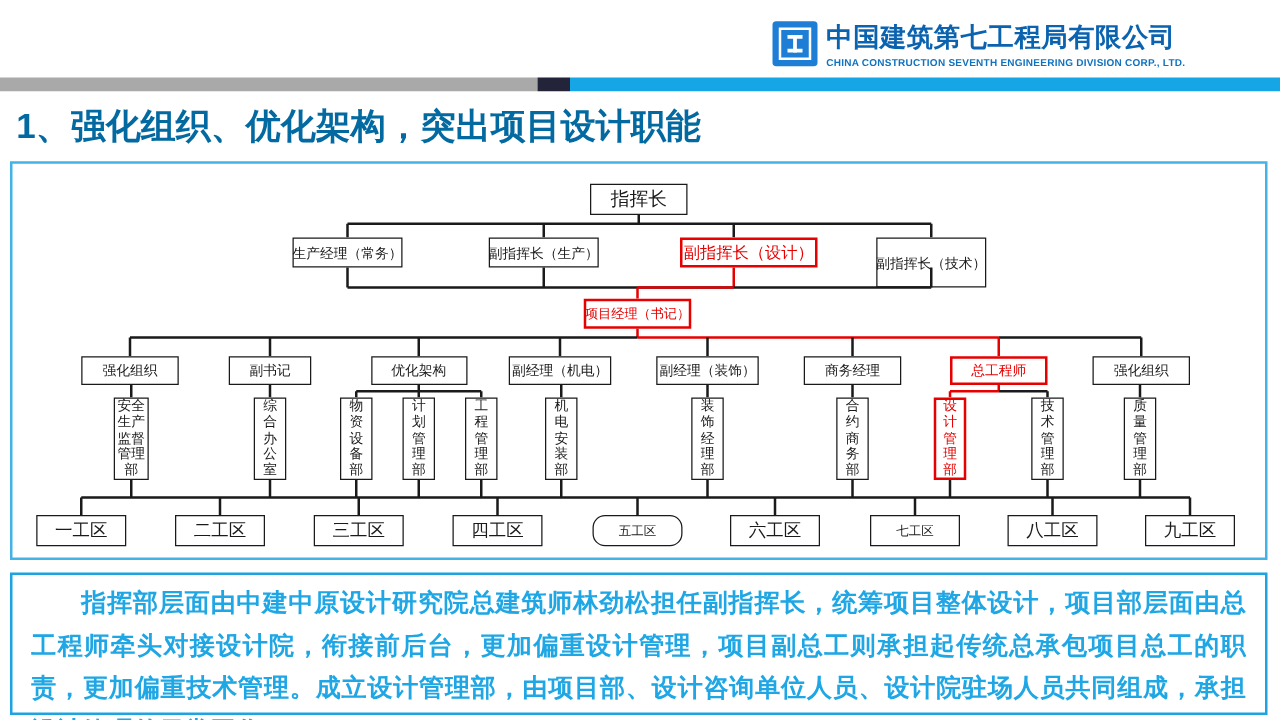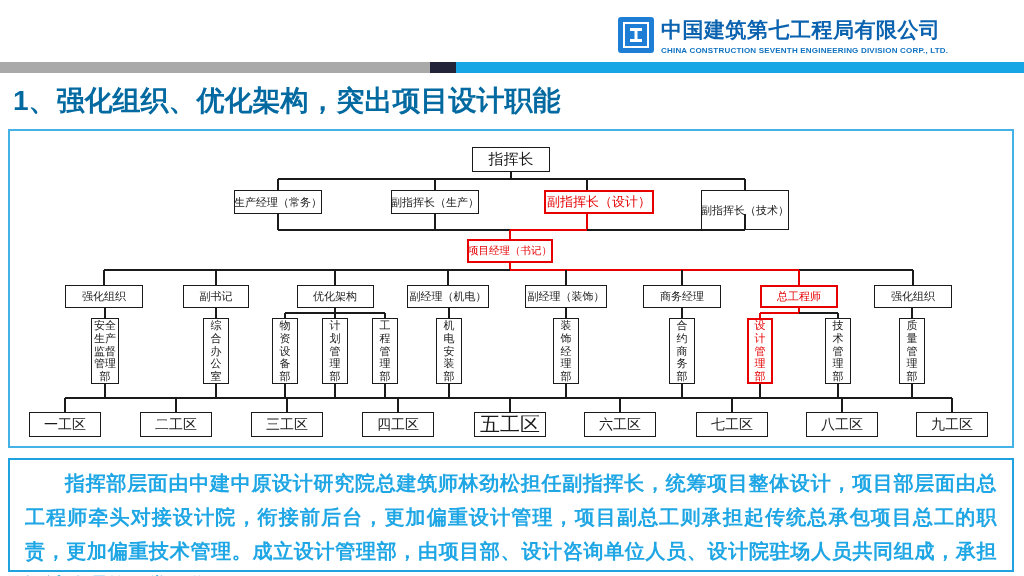--- a/index.html
+++ b/index.html
@@ -195,25 +195,25 @@
       <div class="line" style="left: 65px; top: 397.25px; width: 887px; height: 1.5px;"></div>
       <div class="line" style="left: 64.25px; top: 398px; width: 1.5px; height: 14px;"></div>
       <div class="obox" style="left: 29px; top: 412px; width: 72px; height: 25px; font-size: 14px;">一工区</div>
       <div class="line" style="left: 175.25px; top: 398px; width: 1.5px; height: 14px;"></div>
       <div class="obox" style="left: 140px; top: 412px; width: 72px; height: 25px; font-size: 14px;">二工区</div>
       <div class="line" style="left: 286.25px; top: 398px; width: 1.5px; height: 14px;"></div>
       <div class="obox" style="left: 251px; top: 412px; width: 72px; height: 25px; font-size: 14px;">三工区</div>
       <div class="line" style="left: 397.25px; top: 398px; width: 1.5px; height: 14px;"></div>
       <div class="obox" style="left: 362px; top: 412px; width: 72px; height: 25px; font-size: 14px;">四工区</div>
       <div class="line" style="left: 509.25px; top: 398px; width: 1.5px; height: 14px;"></div>
-      <div class="obox" style="left: 474px; top: 412px; width: 72px; height: 25px; font-size: 20px;">五工区</div>
+      <div class="obox" style="left: 474px; top: 412px; width: 72px; height: 25px; font-size: 10px; border-radius: 10px;">五工区</div>
       <div class="line" style="left: 619.25px; top: 398px; width: 1.5px; height: 14px;"></div>
       <div class="obox" style="left: 584px; top: 412px; width: 72px; height: 25px; font-size: 14px;">六工区</div>
       <div class="line" style="left: 731.25px; top: 398px; width: 1.5px; height: 14px;"></div>
-      <div class="obox" style="left: 696px; top: 412px; width: 72px; height: 25px; font-size: 14px;">七工区</div>
+      <div class="obox" style="left: 696px; top: 412px; width: 72px; height: 25px; font-size: 10px;">七工区</div>
       <div class="line" style="left: 841.25px; top: 398px; width: 1.5px; height: 14px;"></div>
       <div class="obox" style="left: 806px; top: 412px; width: 72px; height: 25px; font-size: 14px;">八工区</div>
       <div class="line" style="left: 951.25px; top: 398px; width: 1.5px; height: 14px;"></div>
       <div class="obox" style="left: 916px; top: 412px; width: 72px; height: 25px; font-size: 14px;">九工区</div>
     </div>
 
   <div class="footer-box">
     <p>指挥部层面由中建中原设计研究院总建筑师林劲松担任副指挥长，统筹项目整体设计，项目部层面由总工程师牵头对接设计院，衔接前后台，更加偏重设计管理，项目副总工则承担起传统总承包项目总工的职责，更加偏重技术管理。成立设计管理部，由项目部、设计咨询单位人员、设计院驻场人员共同组成，承担设计管理的日常工作。</p>
   </div>
 

